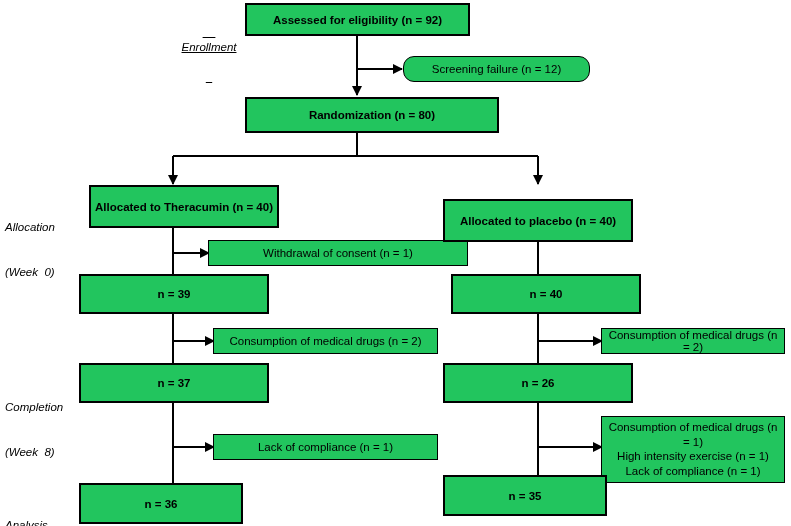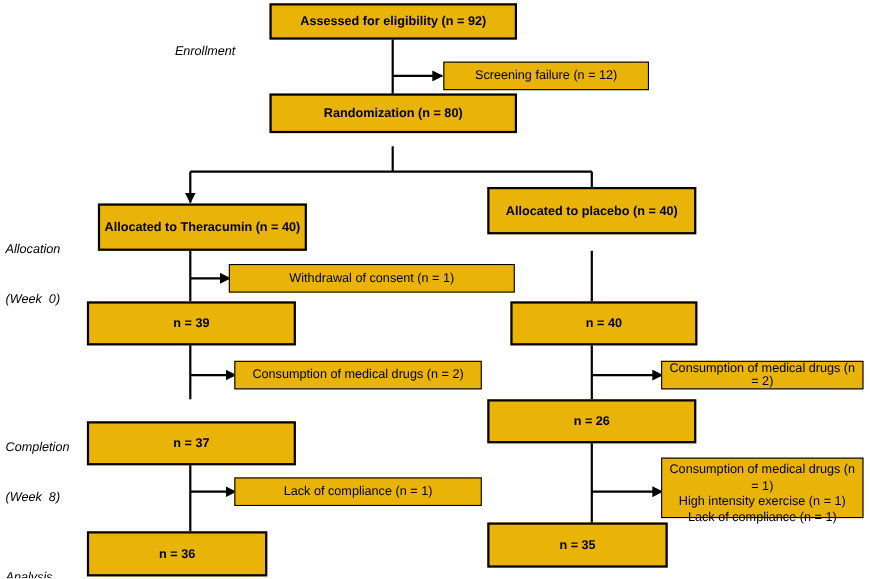--- a/index.html
+++ b/index.html
@@ -29,21 +29,21 @@
     font-style: italic;
     font-size: 11.5px;
     color: #000;
     line-height: 15px;
     white-space: pre;
     text-align: left;
   }
   .box {
     position: absolute;
     box-sizing: border-box;
-    background: #eab308;
+    background: #22c55e;
     border: 2px solid #000000;
     color: #000000;
     display: flex;
     align-items: center;
     justify-content: center;
     text-align: center;
   }
   .box.main {
     font-weight: bold;
     font-size: 11.5px;
@@ -101,21 +101,21 @@
       <line x1="538" y1="228" x2="538" y2="274"></line>
 
       <line x1="538" y1="313" x2="538" y2="363"></line>
       <line x1="538" y1="341" x2="602" y2="341" marker-end="url(#arrow)"></line>
 
       <line x1="538" y1="402" x2="538" y2="483"></line>
       <line x1="538" y1="447" x2="602" y2="447" marker-end="url(#arrow)"></line>
     </g>
   </svg>
 
-  <div class="stage-label" style="left:159px; top:10px; width:80px; text-align:left;">
+  <div class="stage-label" style="left:169px; top:10px; width:80px; text-align:center;text-decoration:underline;">
     <div>Enrollment</div>
   </div>
 
   <div class="stage-label" style="left:5px; top:190px; width:72px;">
     <div>Allocation</div>
     <div>(Week  0)</div>
   </div>
 
 
   <div class="stage-label" style="left:5px; top:370px; width:72px;">
@@ -124,73 +124,73 @@
   </div>
 
   <div class="stage-label" style="left:5px; top:488px; width:72px;">
     <div>Analysis</div>
   </div>
 
   <div class="box main" style="left:245px; top:3px; width:225px; height:33px;">
     <span class="txt">Assessed for eligibility (n = 92)</span>
   </div>
 
-  <div class="box excl" style="left:403px; top:56px; width:187px; height:26px;">
+  <div class="box excl" style="left:403px; top:56px; width:187px; height:26px;border-radius:11px;">
     <span class="txt">Screening failure (n = 12)</span>
   </div>
 
-  <div class="box main" style="left:245px; top:85px; width:225px; height:36px;">
+  <div class="box main" style="left:245px; top:97px; width:254px; height:36px;">
     <span class="txt">Randomization (n = 80)</span>
   </div>
 
   <div class="box main" style="left:89px; top:185px; width:190px; height:43px;text-align:right;">
     <span class="txt">Allocated to Theracumin (n = 40)</span>
   </div>
 
   <div class="box excl" style="left:208px; top:240px; width:260px; height:26px;">
     <span class="txt">Withdrawal of consent (n = 1)</span>
   </div>
 
   <div class="box main" style="left:79px; top:274px; width:190px; height:40px;">
     <span class="txt">n = 39</span>
   </div>
 
   <div class="box excl" style="left:213px; top:328px; width:225px; height:26px;">
     <span class="txt">Consumption of medical drugs (n = 2)</span>
   </div>
 
-  <div class="box main" style="left:79px; top:363px; width:190px; height:40px;margin-top:20px;">
+  <div class="box main" style="left:79px; top:363px; width:190px; height:40px;">
     <span class="txt">n = 37</span>
   </div>
 
   <div class="box excl" style="left:213px; top:434px; width:225px; height:26px;">
     <span class="txt">Lack of compliance (n = 1)</span>
   </div>
 
   <div class="box main" style="left:79px; top:483px; width:164px; height:41px;">
     <span class="txt">n = 36</span>
   </div>
 
-  <div class="box main" style="left:443px; top:170px; width:190px; height:43px;text-align:right;">
+  <div class="box main" style="left:443px; top:199px; width:190px; height:43px;text-align:right;">
     <span class="txt">Allocated to placebo (n = 40)</span>
   </div>
 
-  <div class="box main" style="left:464px; top:274px; width:170px; height:40px;text-align:right;">
+  <div class="box main" style="left:451px; top:274px; width:190px; height:40px;text-align:right;">
     <span class="txt">n = 40</span>
   </div>
 
   <div class="box excl" style="left:601px; top:328px; width:184px; height:26px;">
     <span class="txt">Consumption of medical drugs (n = 2)</span>
   </div>
 
   <div class="box main" style="left:443px; top:363px; width:190px; height:40px;">
     <span class="txt">n = 26</span>
   </div>
 
-  <div class="box excl multiline" style="left:601px; top:416px; width:184px; height:55px;">
+  <div class="box excl multiline" style="left:601px; top:416px; width:184px; height:67px;">
     <span class="txt">Consumption of medical drugs (n = 1)</span>
     <span class="txt">High intensity exercise (n = 1)</span>
     <span class="txt">Lack of compliance (n = 1)</span>
   </div>
 
   <div class="box main" style="left:443px; top:475px; width:164px; height:41px;">
     <span class="txt">n = 35</span>
   </div>
 
 </div>

